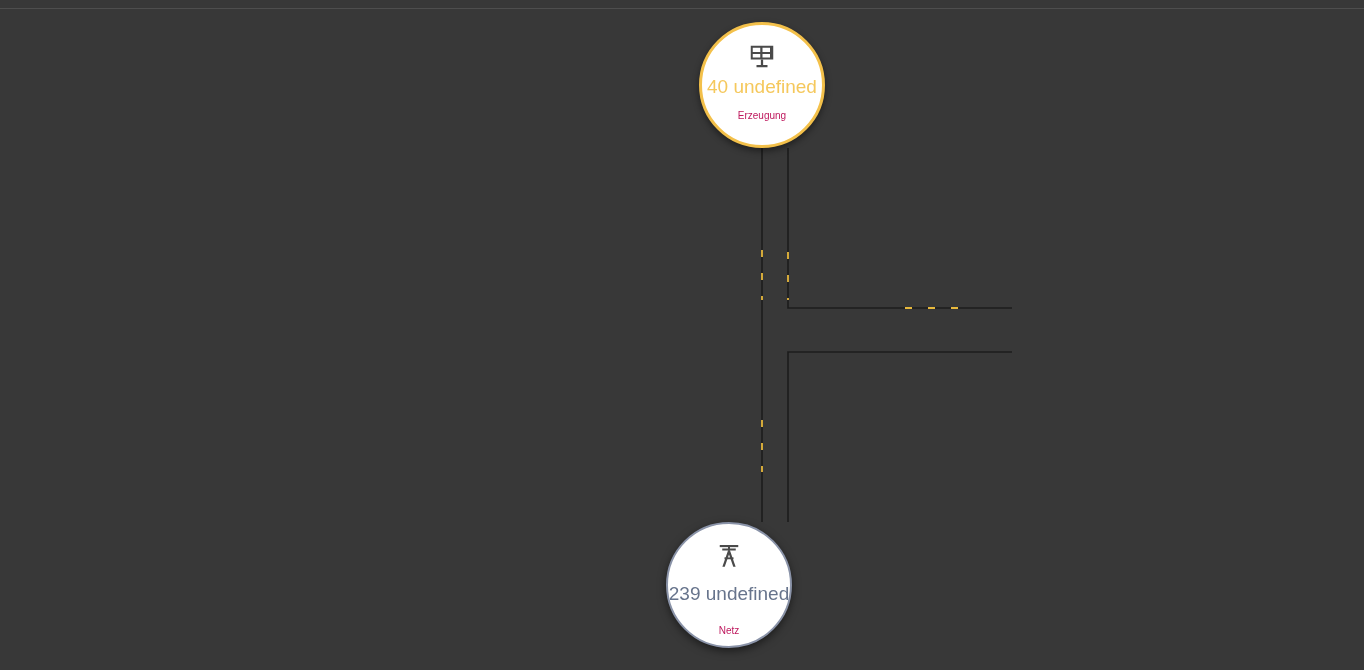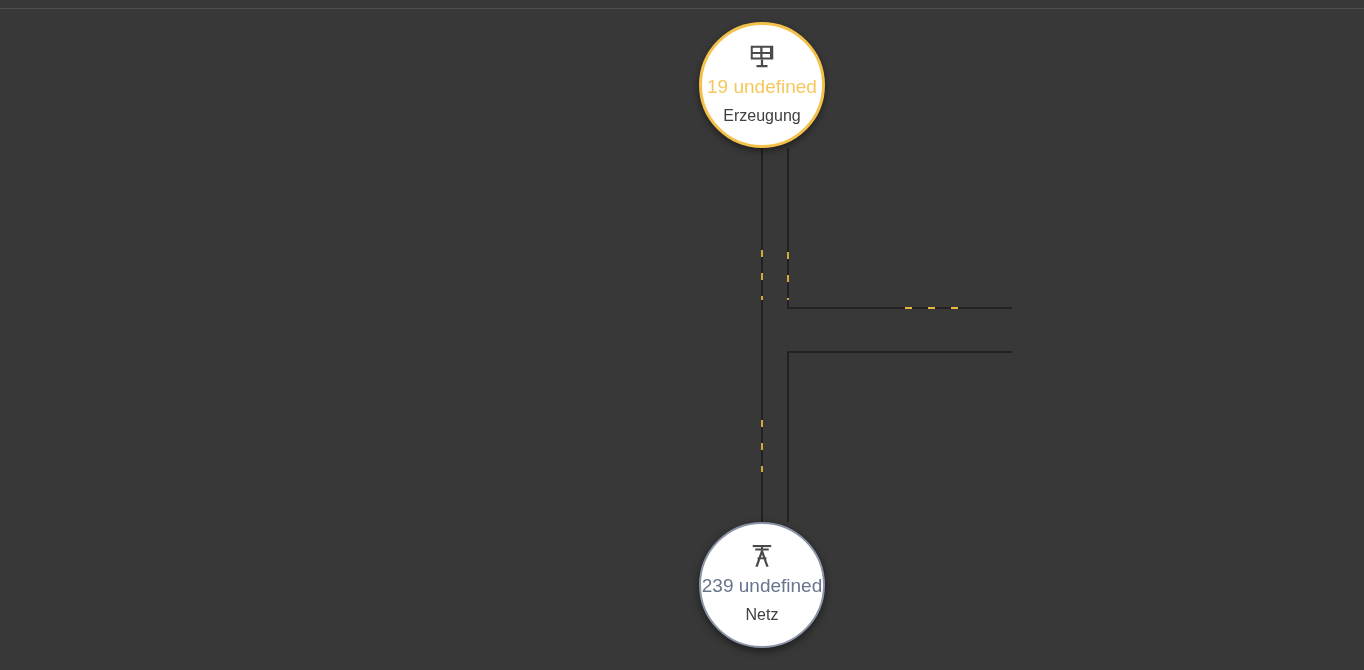--- a/index.html
+++ b/index.html
@@ -62,23 +62,23 @@
   .node-icon svg { display: block; }
   .node-value {
     margin-top: 3px;
     font-size: 19px;
     line-height: 23px;
     white-space: nowrap;
     letter-spacing: 0px;
   }
   .node-label {
     margin-top: 9px;
-    font-size: 16px;
+    font-size: 10px;
     line-height: 17px;
-    color: #404040;
+    color: #be185d;
     white-space: nowrap;
   }
 
   
   #node-erzeugung {
     left: 699px;
     top: 22px;
     border: 3px solid #f3c04a;
     box-shadow: 0 3px 7px rgba(0,0,0,0.45);
   }
@@ -88,24 +88,25 @@
   #node-verbrauch {
     left: 949px;
     top: 271px;
     border: 3px solid #35b6e8;
     box-shadow: 0 3px 7px rgba(0,0,0,0.45);
   }
   #node-verbrauch .node-value { color: #3fb6e8; }
 
   
   #node-netz {
-    left: 699px;
+    left: 666px;
     top: 522px;
     border: 2px solid #8a93a8;
     box-shadow: 0 3px 8px rgba(0,0,0,0.5);
+    gap: 8px;
   }
   #node-netz .node-value { color: #67748c; }
 </style>
 </head>
 <body>
 
 <div id="top-divider"></div>
 
 <div id="flow-canvas">
   <svg width="1364" height="670" viewBox="0 0 1364 670">
@@ -128,21 +129,21 @@
   </svg>
 
   <div class="node" id="node-erzeugung">
     <span class="node-icon">
       <svg viewBox="0 0 24 24" width="30" height="30" fill="#4a4a4a">
         <path d="M3 3h18v11H3V3zm1.6 1.6v3.3h6V4.6h-6zm7.8 0v3.3h6V4.6h-6zM4.6 9.5v2.9h6V9.5h-6zm7.8 0v2.9h6V9.5h-6z"></path>
         <rect x="11.1" y="14" width="1.8" height="4.4"></rect>
         <rect x="7.6" y="18.4" width="8.8" height="1.8"></rect>
       </svg>
     </span>
-    <span class="node-value">19 undefined</span>
+    <span class="node-value">40 undefined</span>
     <span class="node-label">Erzeugung</span>
   </div>
 
 
   <div class="node" id="node-netz">
     <span class="node-icon">
       <svg viewBox="0 0 24 24" width="30" height="30" fill="#4a4a4a">
         <rect x="4.6" y="3.2" width="14.8" height="1.7"></rect>
         <rect x="6.6" y="6.0" width="10.8" height="1.6"></rect>
         <rect x="11.2" y="4.6" width="1.6" height="3.2"></rect>

